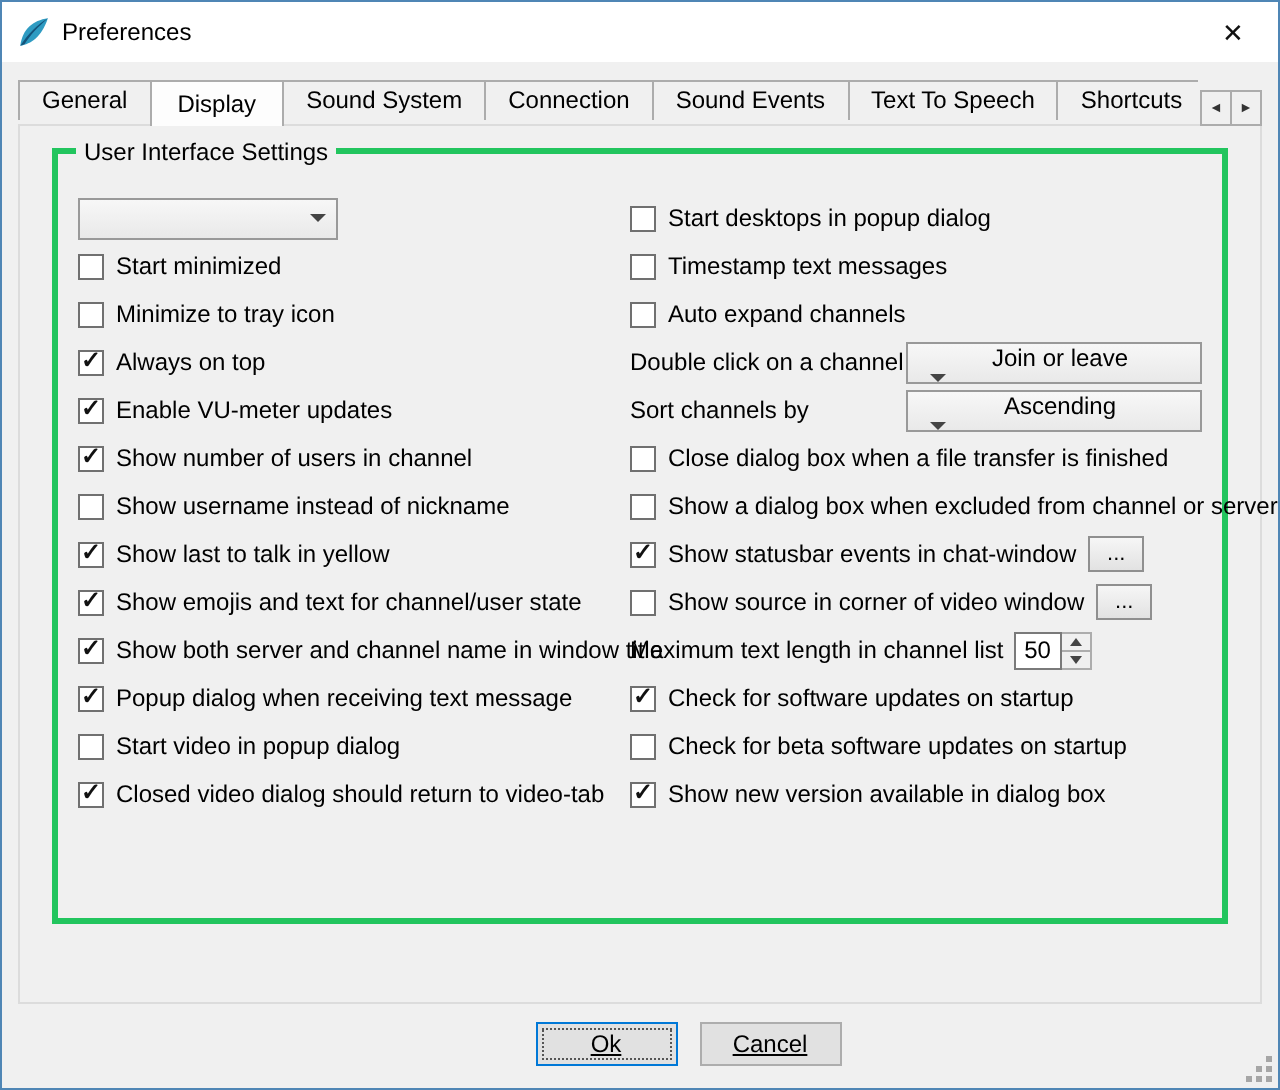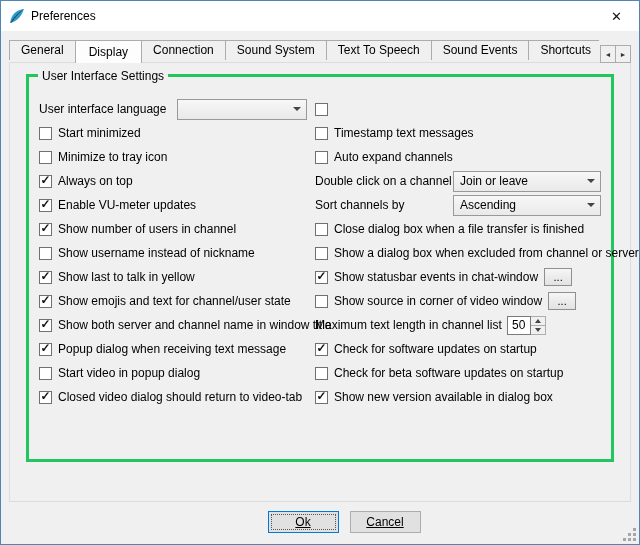--- a/index.html
+++ b/index.html
@@ -30,21 +30,21 @@
   .col.right{flex:1;margin-left:8px;min-width:0;}
   .row{height:24px;display:flex;align-items:center;white-space:nowrap;}
   
   .cb{width:13px;height:13px;box-sizing:border-box;border:1px solid #707070;background:#fff;flex:0 0 13px;display:flex;align-items:center;justify-content:center;}
   .mark{font-size:12px;line-height:1;color:#111;font-weight:bold;margin-top:-2px;}
   .cblabel{margin-left:6px;}
   
   .left .rlabel{flex:0 0 138px;width:138px;}
   .combo{height:21px;box-sizing:border-box;border:1px solid #999;background:linear-gradient(#f7f7f7,#e9e9e9);display:flex;align-items:center;padding-left:6px;}
   .left .combo{width:130px;}
-  .right .combo{width:148px;margin-left:auto;}
+  .right .combo{width:148px;margin-left:auto;flex-direction:column;}
   .cval{flex:1;overflow:hidden;}
   .carrow{width:18px;display:flex;align-items:center;justify-content:center;align-self:stretch;}
   .carrow::after{content:"";border-left:4px solid transparent;border-right:4px solid transparent;border-top:4px solid #444;}
   
   .more{margin-left:6px;width:28px;height:18px;box-sizing:border-box;border:1px solid #8f8f8f;background:linear-gradient(#f6f6f6,#e2e2e2);font-size:11px;line-height:8px;padding:0;font-family:inherit;}
   
   .spin{display:inline-flex;margin-left:5px;height:19px;}
   .spinval{width:24px;box-sizing:border-box;border:1px solid #7a7a7a;background:#fff;display:flex;align-items:center;justify-content:center;}
   .spinbtns{display:flex;flex-direction:column;width:15px;box-sizing:border-box;border:1px solid #adadad;border-left:none;}
   .su,.sd{flex:1;background:#f0f0f0;display:flex;align-items:center;justify-content:center;}
@@ -72,39 +72,38 @@
     </svg>
     <span class="title">Preferences</span>
     <div class="close-btn">
       <span>✕</span>
     </div>
   </div>
 
   <div class="tabs-row" id="tabs">
       <div class="tab">General</div>
       <div class="tab selected">Display</div>
+      <div class="tab">Sound System</div>
       <div class="tab">Connection</div>
-      <div class="tab">Sound System</div>
+      <div class="tab">Sound Events</div>
       <div class="tab">Text To Speech</div>
-      <div class="tab">Sound Events</div>
       <div class="tab">Shortcuts</div>
     </div>
 
   <div class="tab-scroll">
     <div class="tsb">◄</div>
     <div class="tsb">►</div>
   </div>
 
   <div class="pane">
     <div class="groupbox">
       <span class="legend">User Interface Settings</span>
       <div class="cols">
         <div class="col left" id="col-left">
             <div class="row">
-              <span class="rlabel">User interface language</span>
               <div class="combo">
                 <span class="cval"></span>
                 <span class="carrow"></span>
               </div>
             </div>
             <div class="row">
               <span class="cb"></span>
               <span class="cblabel">Start minimized</span>
             </div>
             <div class="row">
@@ -164,20 +163,21 @@
             <div class="row">
               <span class="cb checked">
                 <span class="mark">✓</span>
               </span>
               <span class="cblabel">Closed video dialog should return to video-tab</span>
             </div>
           </div>
         <div class="col right" id="col-right">
             <div class="row">
               <span class="cb"></span>
+              <span class="cblabel">Start desktops in popup dialog</span>
             </div>
             <div class="row">
               <span class="cb"></span>
               <span class="cblabel">Timestamp text messages</span>
             </div>
             <div class="row">
               <span class="cb"></span>
               <span class="cblabel">Auto expand channels</span>
             </div>
             <div class="row">

